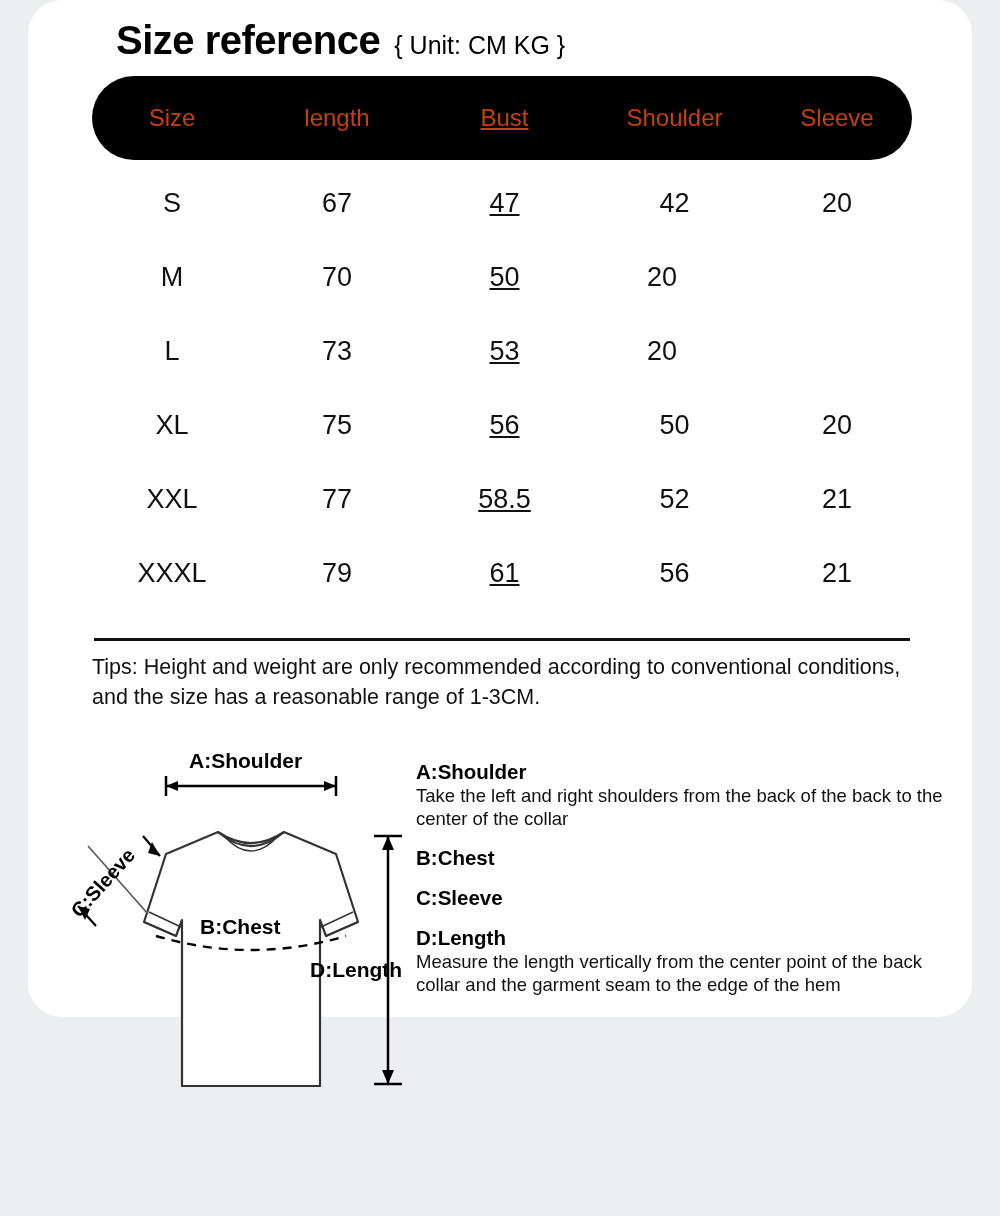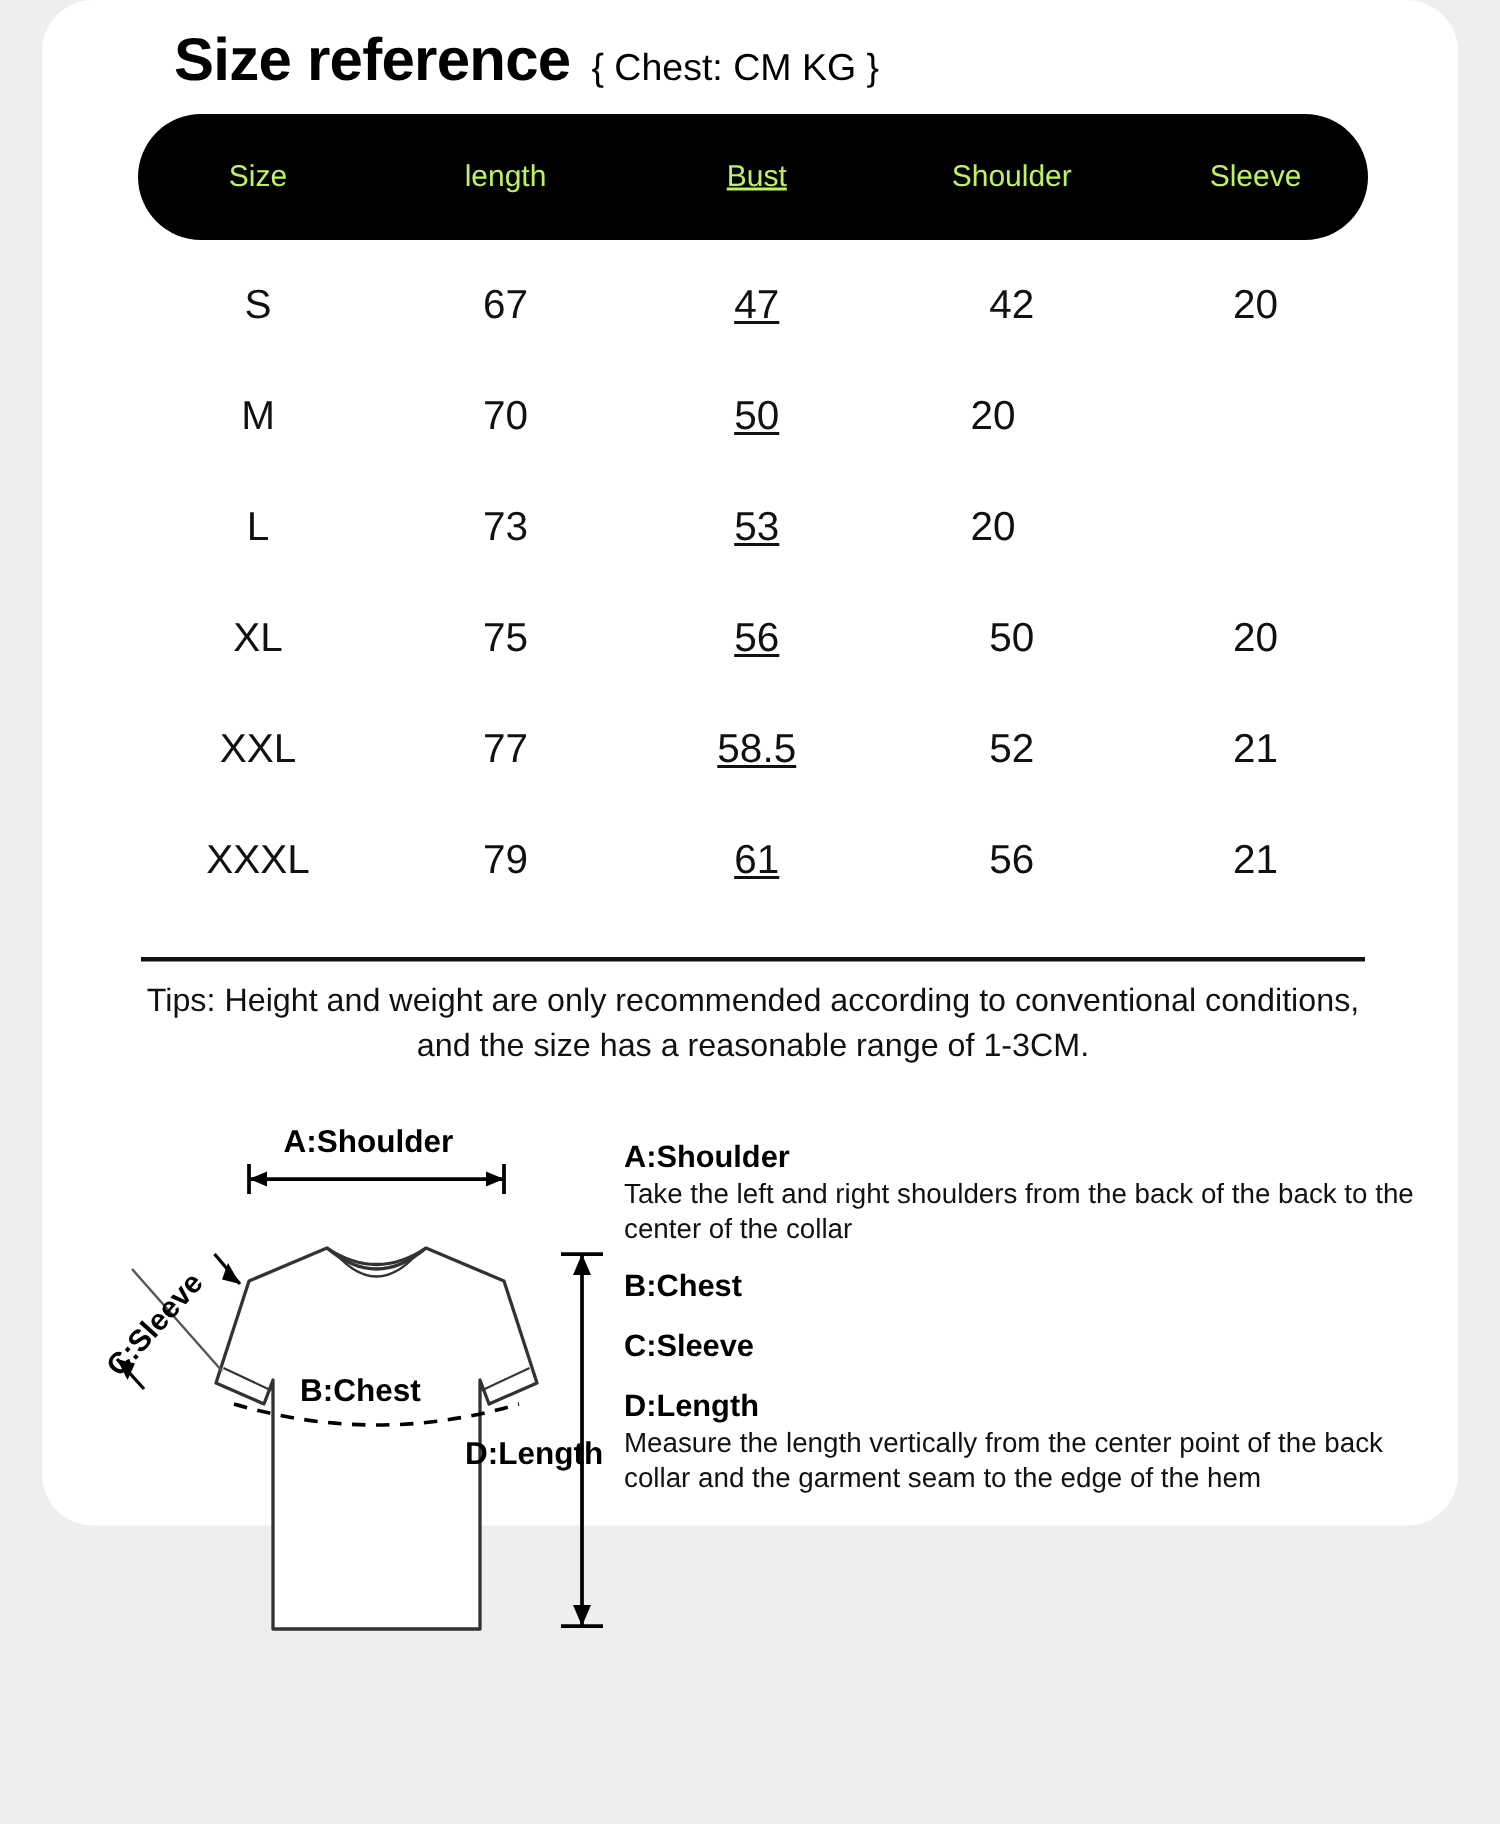--- a/index.html
+++ b/index.html
@@ -53,22 +53,22 @@
     width: 820px;
   }
   .head-pill {
     background: #000;
     border-radius: 42px;
     height: 84px;
     display: flex;
     align-items: center;
   }
   .head-pill .cell {
-    color: #bef264;
-    font-size: 20px;
+    color: #c2410c;
+    font-size: 24px;
     text-align: center;
   }
   .row {
     height: 74px;
     display: flex;
     align-items: center;
   }
   .row .cell {
     font-size: 27px;
     text-align: center;
@@ -91,21 +91,20 @@
     height: 3px;
     background: #111;
   }
 
   
   .tips {
     position: absolute;
     left: 64px;
     top: 652px;
     width: 820px;
-    text-align: center;
     font-size: 21.5px;
     line-height: 30px;
     color: #111;
   }
 
   
   .diagram {
     position: absolute;
     left: 20px;
     top: 736px;
@@ -144,21 +143,21 @@
 
   svg { display: block; }
 </style>
 </head>
 <body>
 
 <div class="card">
 
   <div class="title-row">
     <span class="title-main">Size reference</span>
-    <span class="title-unit">{ Chest: CM KG }</span>
+    <span class="title-unit">{ Unit: CM KG }</span>
   </div>
 
   <div class="table-wrap">
     <div class="head-pill">
       <div class="cell c0">Size</div>
       <div class="cell c1">length</div>
       <div class="cell c2">Bust</div>
       <div class="cell c3">Shoulder</div>
       <div class="cell c4">Sleeve</div>
     </div>

